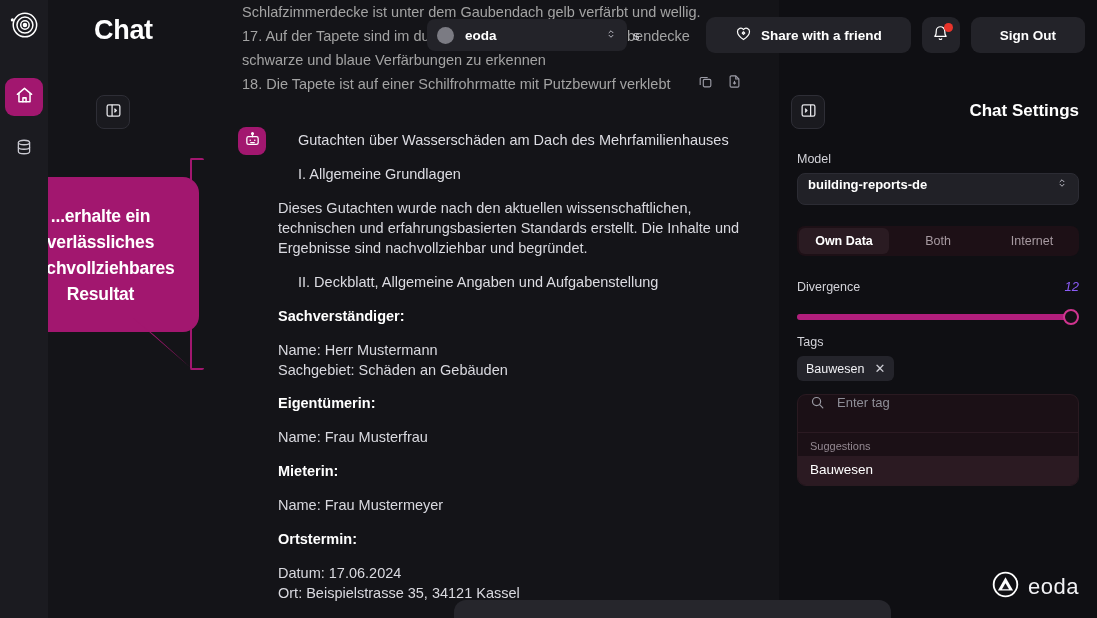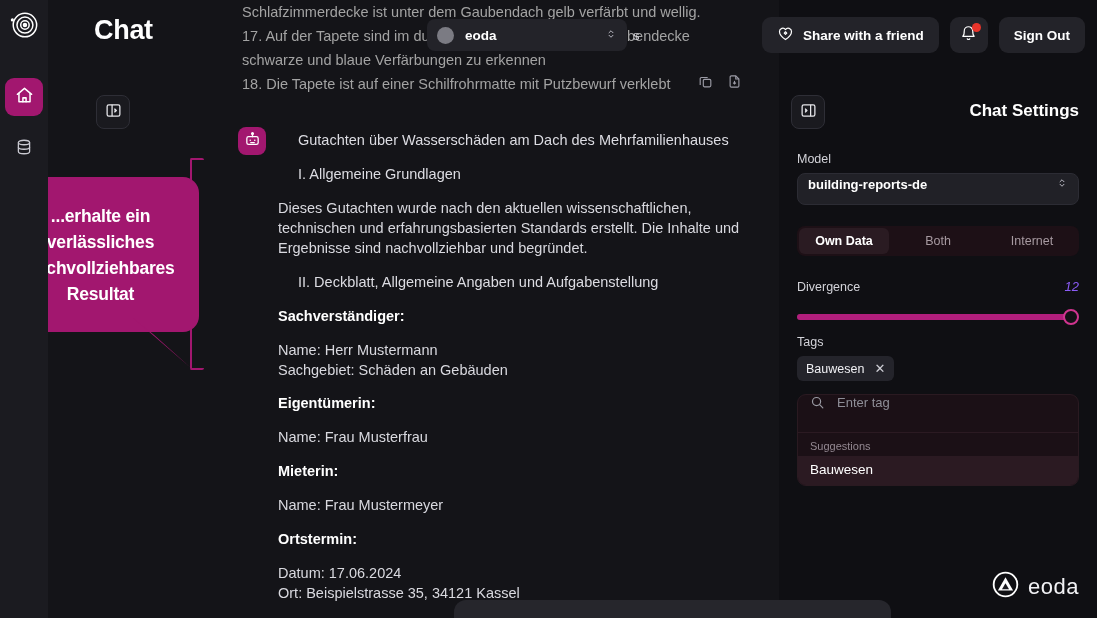--- a/index.html
+++ b/index.html
@@ -172,21 +172,21 @@
     border-radius: 50%; background: #e8342b;
   }
 
   
   .topbar {
     position: absolute; right: 12px; top: 17px; height: 36px;
     display: flex; align-items: center; gap: 11px; z-index: 8;
   }
   .tb-btn {
     height: 36px; background: #232329; border-radius: 9px; color: #ffffff;
-    display: flex; align-items: center; gap: 9px; padding: 0 15px;
+    display: flex; align-items: center; gap: 9px; padding: 0 29px;
     font-size: 13.5px; font-weight: bold;
   }
   .tb-icon-btn { width: 38px; padding: 0; justify-content: center; }
   .account-select {
     position: absolute; left: 427px; top: 19px; width: 200px; height: 32px;
     background: #232329; border-radius: 8px; display: flex; align-items: center;
     padding: 0 10px; gap: 11px; z-index: 8;
   }
   .avatar-circle { width: 17px; height: 17px; border-radius: 50%; background: #7b7b83; }
   .account-name { font-size: 13.5px; color: #ffffff; font-weight: bold; flex: 1; }

